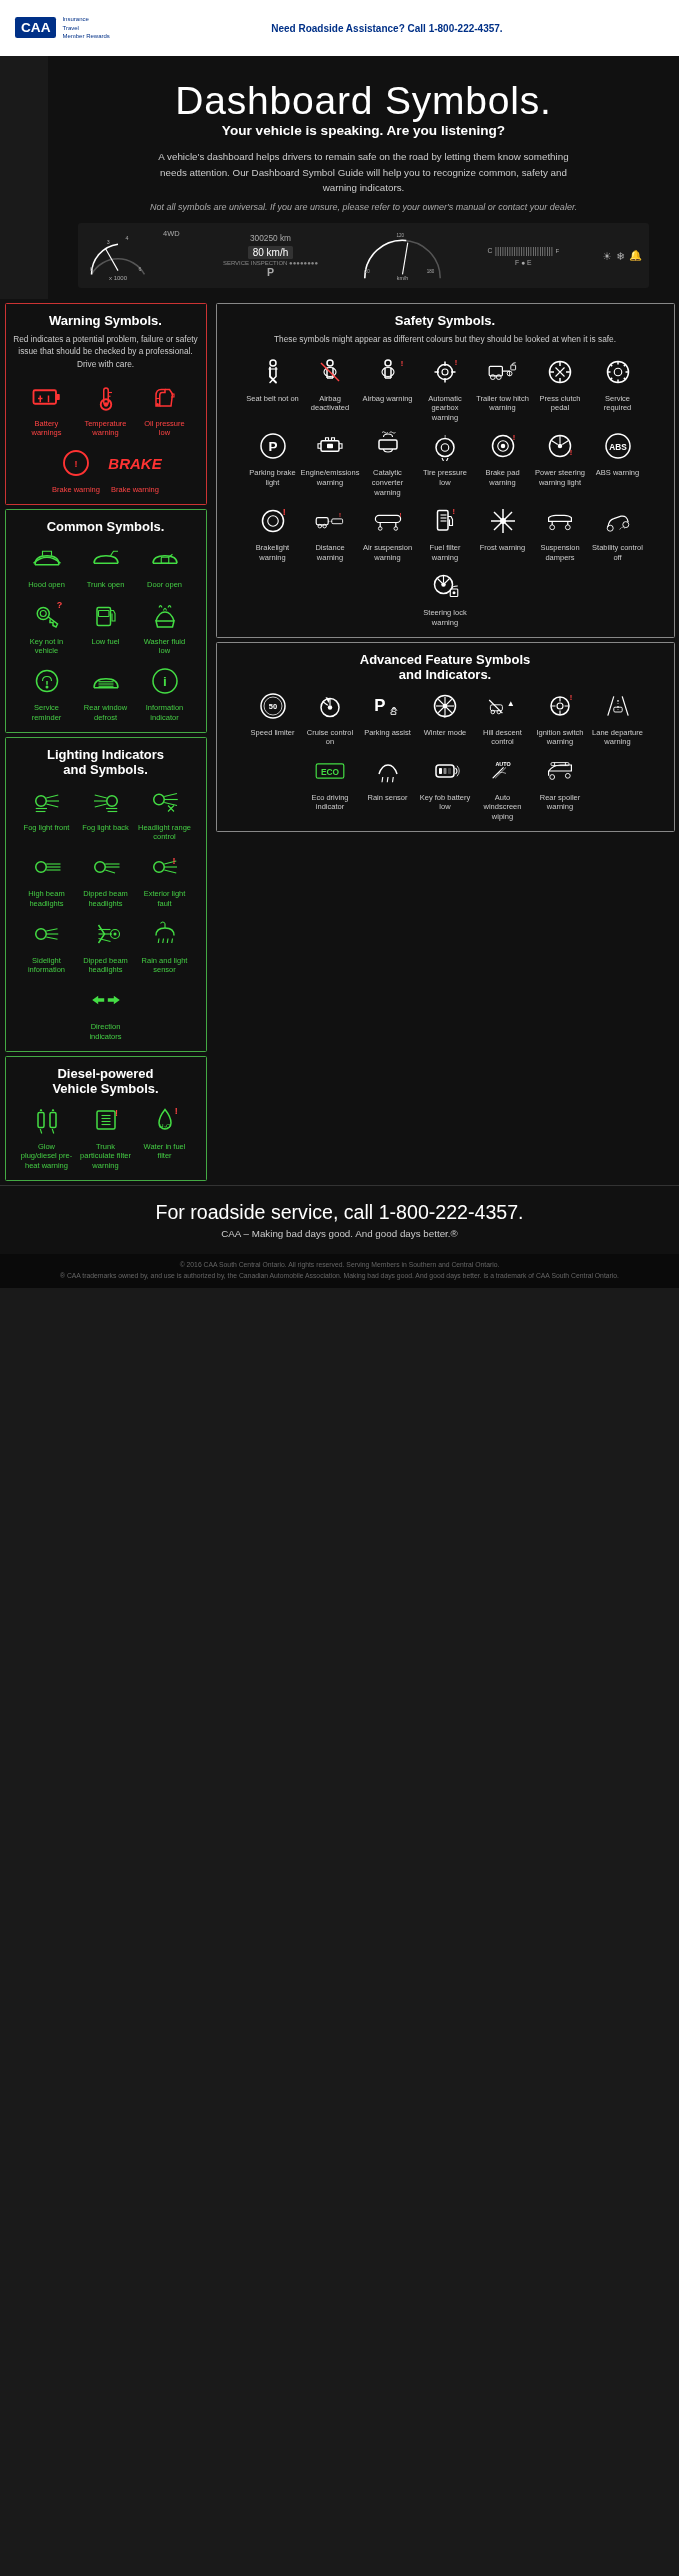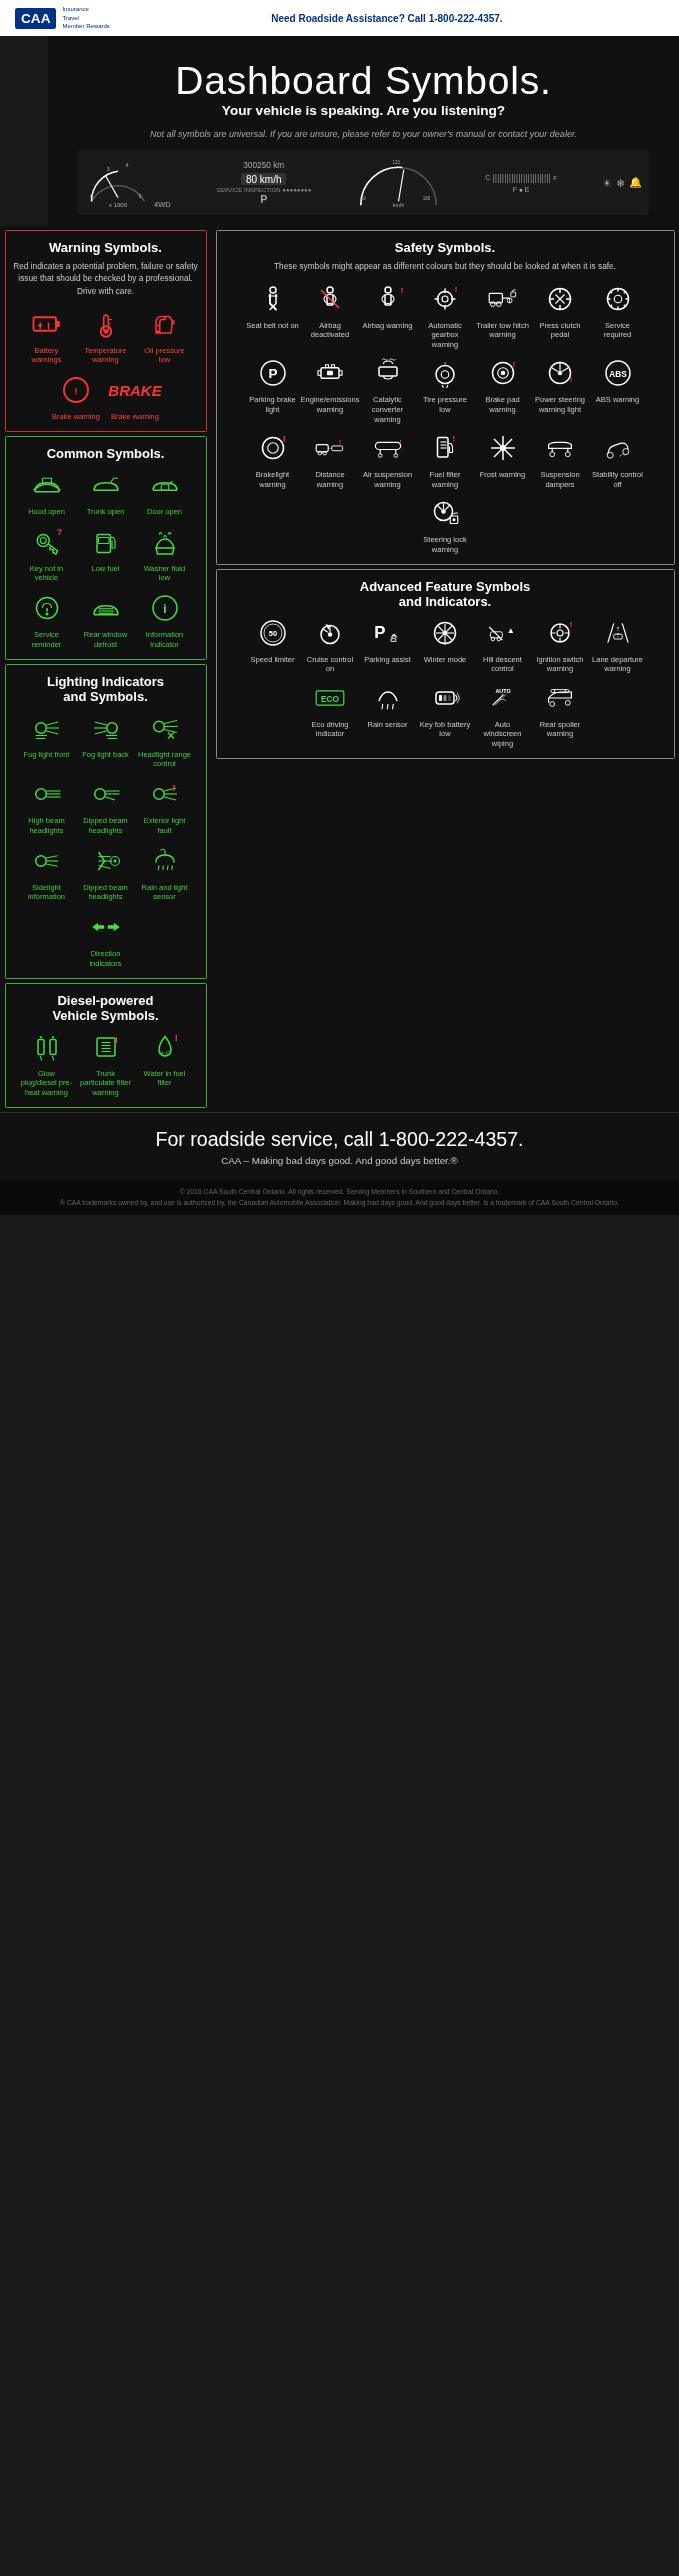--- a/index.html
+++ b/index.html
@@ -9,21 +9,21 @@
       width: 679px;
       color: #fff;
     }
 
     
     .header {
       background: #fff;
       display: flex;
       align-items: center;
       padding: 6px 15px;
-      height: 36px;
+      height: 56px;
     }
     .logo-area {
       display: flex;
       align-items: center;
       gap: 6px;
     }
     .caa-logo {
       background: #003087;
       color: #fff;
       font-weight: bold;
@@ -195,25 +195,26 @@
     <div class="logo-text-small" style="white-space:pre-line; font-size:6px; color:#003087; line-height:1.4;">Insurance
 Travel
 Member Rewards</div>
   </div>
   <div class="header-phone">Need Roadside Assistance? Call 1-800-222-4357.</div>
 </div>
 
 <div class="hero">
   <div class="hero-title">Dashboard Symbols.</div>
   <div class="hero-subtitle">Your vehicle is speaking. Are you listening?</div>
+  <div class="hero-desc">A vehicle's dashboard helps drivers to remain safe on the road by letting them know something needs attention. Our Dashboard Symbol Guide will help you to recognize common, safety and warning indicators.</div>
   <div class="hero-note">Not all symbols are universal. If you are unsure, please refer to your owner's manual or contact your dealer.</div>
 
   <div style="background:#1a1a1a; padding:6px; border-radius:3px; display:flex; align-items:center; justify-content:space-between; margin-bottom:3px;">
 
-    <div style="display:flex; align-items:flex-end; gap:2px;">
+    <div style="display:flex; align-items:flex-start; gap:11px;">
 
       <div style="position:relative; width:68px; height:53px;">
         <svg width="68" height="53" viewBox="0 0 90 70">
           <path d="M10,60 A40,40 0 0,1 80,60" stroke="#555" stroke-width="2" fill="none"></path>
           <path d="M10,60 A40,40 0 0,1 45,20" stroke="#fff" stroke-width="2" fill="none"></path>
           <text x="45" y="68" text-anchor="middle" fill="#aaa" font-size="8">x 1000</text>
           <text x="8" y="55" fill="#aaa" font-size="7">0</text>
           <text x="72" y="55" fill="#aaa" font-size="7">6</text>
           <text x="30" y="20" fill="#aaa" font-size="7">3</text>
           <text x="55" y="15" fill="#aaa" font-size="7">4</text>

